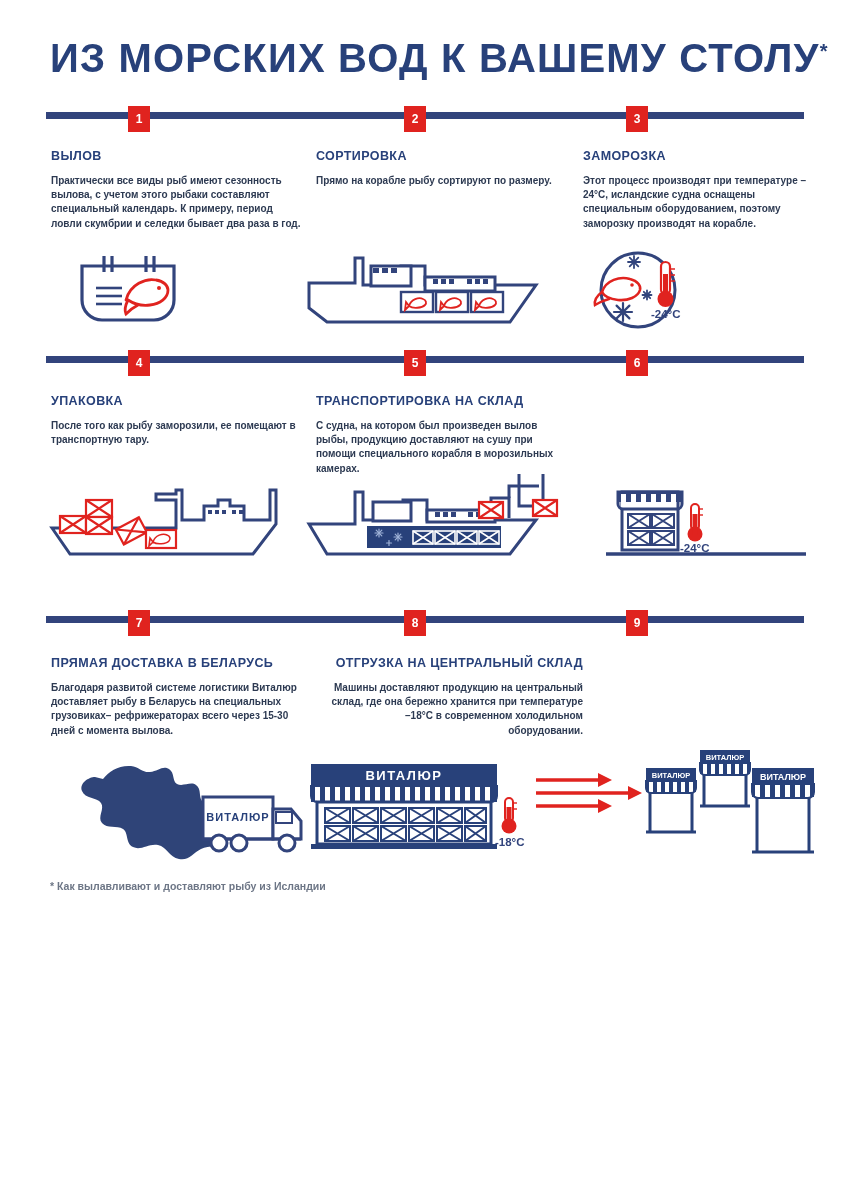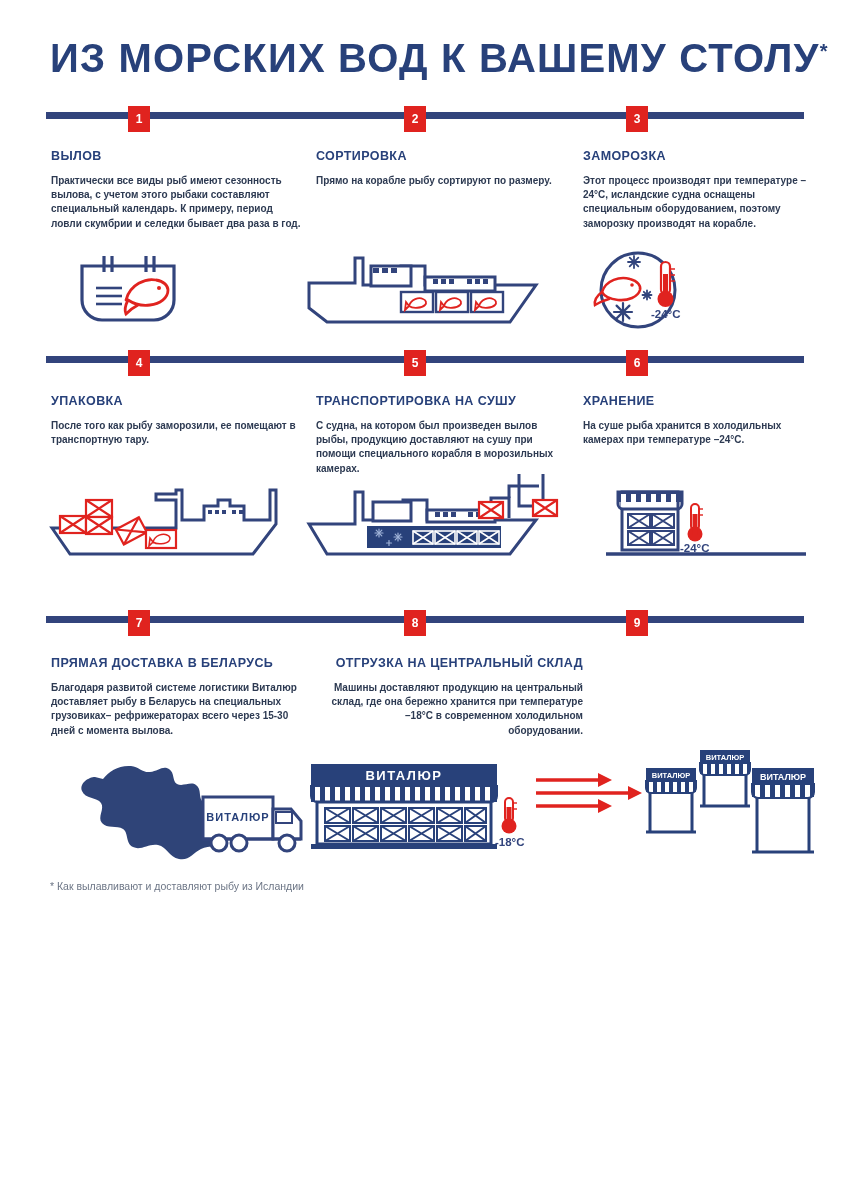--- a/index.html
+++ b/index.html
@@ -27,21 +27,21 @@
   }
 
   
   .col{position:absolute;}
   .h{font-size:12.5px;font-weight:bold;color:#28417a;letter-spacing:.4px;margin:16px 0 11px 0;}
   .p{font-size:10px;line-height:14.2px;color:#2d3a52;font-weight:bold;margin:0;}
 
   
   .footnote{
     position:absolute;left:50px;top:880px;font-size:10.5px;color:#6d7686;
-    font-weight:normal;
+    font-weight:bold;
   }
 
   .icon{position:absolute;}
   svg{display:block;overflow:visible;}
 </style>
 </head>
 <body>
 
 <div class="page">
 
@@ -151,26 +151,22 @@
   <div class="sep" style="top:356px;"></div>
   <div class="badge" style="left:128px;top:350px;">4</div>
   <div class="badge" style="left:404px;top:350px;">5</div>
   <div class="badge" style="left:626px;top:350px;">6</div>
 
   <div class="col" style="left:51px;top:378px;width:250px;">
     <div class="h">УПАКОВКА</div>
     <div class="p">После того как рыбу заморозили, ее помещают в транспортную тару.</div>
   </div>
   <div class="col" style="left:316px;top:378px;width:255px;">
-    <div class="h">ТРАНСПОРТИРОВКА НА СУШУ</div>
+    <div class="h">ТРАНСПОРТИРОВКА НА СКЛАД</div>
     <div class="p">С судна, на котором был произведен вылов рыбы, продукцию доставляют на сушу при помощи специального корабля в морозильных камерах.</div>
-  </div>
-  <div class="col" style="left:583px;top:378px;width:230px;">
-    <div class="h">ХРАНЕНИЕ</div>
-    <div class="p">На суше рыба хранится в холодильных камерах при температуре –24°C.</div>
   </div>
 
   <div class="icon" style="left:48px;top:478px;">
     <svg width="250" height="92" viewBox="0 0 250 92">
       <path d="M4 50 L22 76 L205 76 L228 46 L228 12 L222 12 L222 42 L196 42 L196 28 L182 28 L182 22 L170 22 L170 28 L156 28 L156 42 L134 42 L134 12 L128 12 L128 16 L108 16 L108 22 L128 22 L128 50 Z" fill="#ffffff" stroke="#32447c" stroke-width="3"></path>
       <rect x="160" y="32" width="4" height="4" fill="#32447c"></rect>
       <rect x="167" y="32" width="4" height="4" fill="#32447c"></rect>
       <rect x="174" y="32" width="4" height="4" fill="#32447c"></rect>
       <rect x="184" y="32" width="4" height="4" fill="#32447c"></rect>
       <rect x="191" y="32" width="4" height="4" fill="#32447c"></rect>

